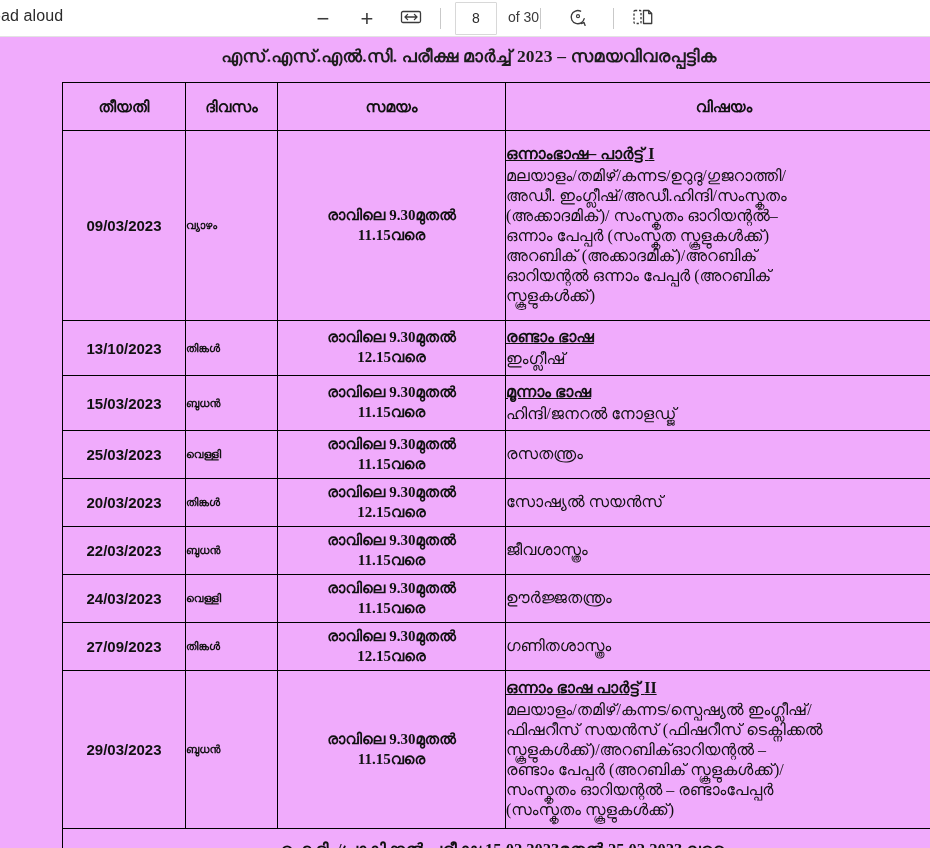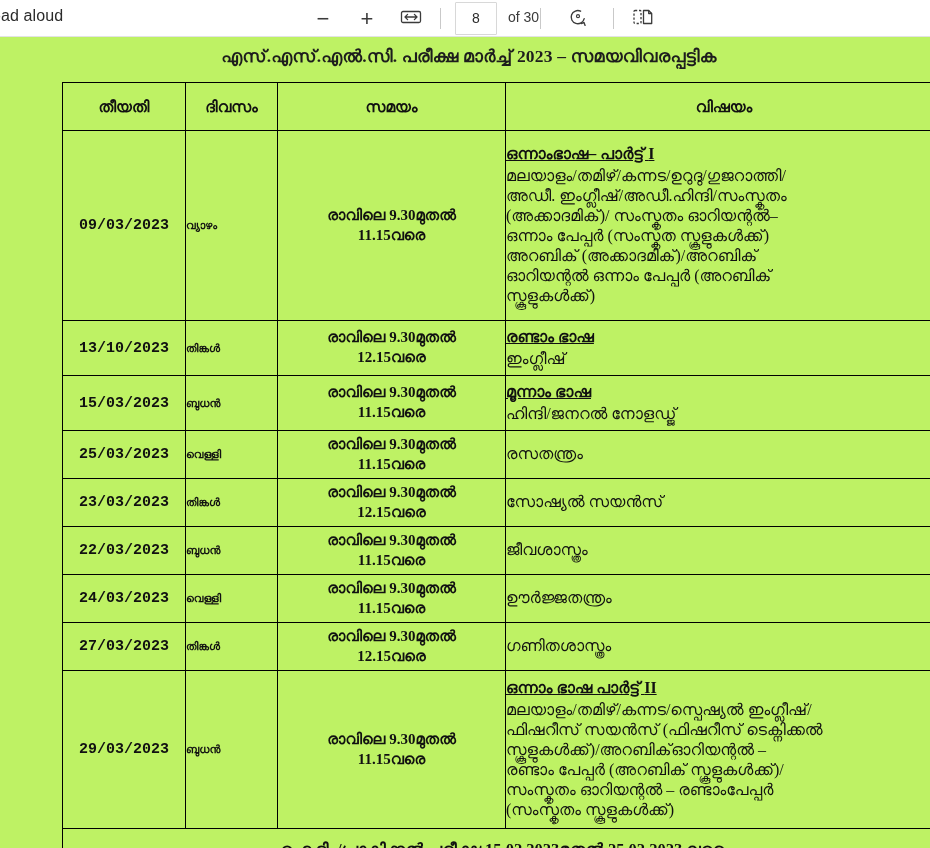--- a/index.html
+++ b/index.html
@@ -72,21 +72,21 @@
     white-space: nowrap;
   }
   #rotate-button { left: 563px; }
   #page-layout-button { left: 628px; }
 
   
   #document-page {
     position: relative;
     width: 930px;
     height: 811px;
-    background: #bef264;
+    background: #f0abfc;
     overflow: hidden;
     padding-left: 8px;
   }
   #doc-title {
     position: absolute;
     left: 0; right: 0;
     top: 9px;
     text-align: center;
     font-size: 17.5px;
     font-weight: bold;
@@ -124,21 +124,21 @@
     color: #111;
     margin-left: 24px;
   }
   thead th .hdr-inner { display: block; padding: 0 4px; }
 
   td.date-cell {
     text-align: center;
     font-size: 15px;
     font-weight: bold;
     color: #111;
-    font-family: Liberation Mono, monospace;
+    font-family: Liberation Sans, sans-serif;
   }
   td.day-cell {
     text-align: left;
     font-size: 11px;
     font-weight: bold;
     color: #111;
   }
   td.time-cell {
     text-align: center;
     font-size: 15px;
@@ -316,21 +316,21 @@
             <div>രാവിലെ 9.30മുതൽ</div>
             <div>11.15വരെ</div>
           </td>
           <td class="subject-cell">
             <span class="subject-body">
               <span class="ln">രസതന്ത്രം</span>
             </span>
           </td>
         </tr>
         <tr class="row-short">
-          <td class="date-cell">23/03/2023</td>
+          <td class="date-cell">20/03/2023</td>
           <td class="day-cell">തിങ്കൾ</td>
           <td class="time-cell">
             <div>രാവിലെ 9.30മുതൽ</div>
             <div>12.15വരെ</div>
           </td>
           <td class="subject-cell">
             <span class="subject-body">
               <span class="ln">സോഷ്യൽ സയൻസ്</span>
             </span>
           </td>
@@ -355,21 +355,21 @@
             <div>രാവിലെ 9.30മുതൽ</div>
             <div>11.15വരെ</div>
           </td>
           <td class="subject-cell">
             <span class="subject-body">
               <span class="ln">ഊർജ്ജതന്ത്രം</span>
             </span>
           </td>
         </tr>
         <tr class="row-short">
-          <td class="date-cell">27/03/2023</td>
+          <td class="date-cell">27/09/2023</td>
           <td class="day-cell">തിങ്കൾ</td>
           <td class="time-cell">
             <div>രാവിലെ 9.30മുതൽ</div>
             <div>12.15വരെ</div>
           </td>
           <td class="subject-cell">
             <span class="subject-body">
               <span class="ln">ഗണിതശാസ്ത്രം</span>
             </span>
           </td>

